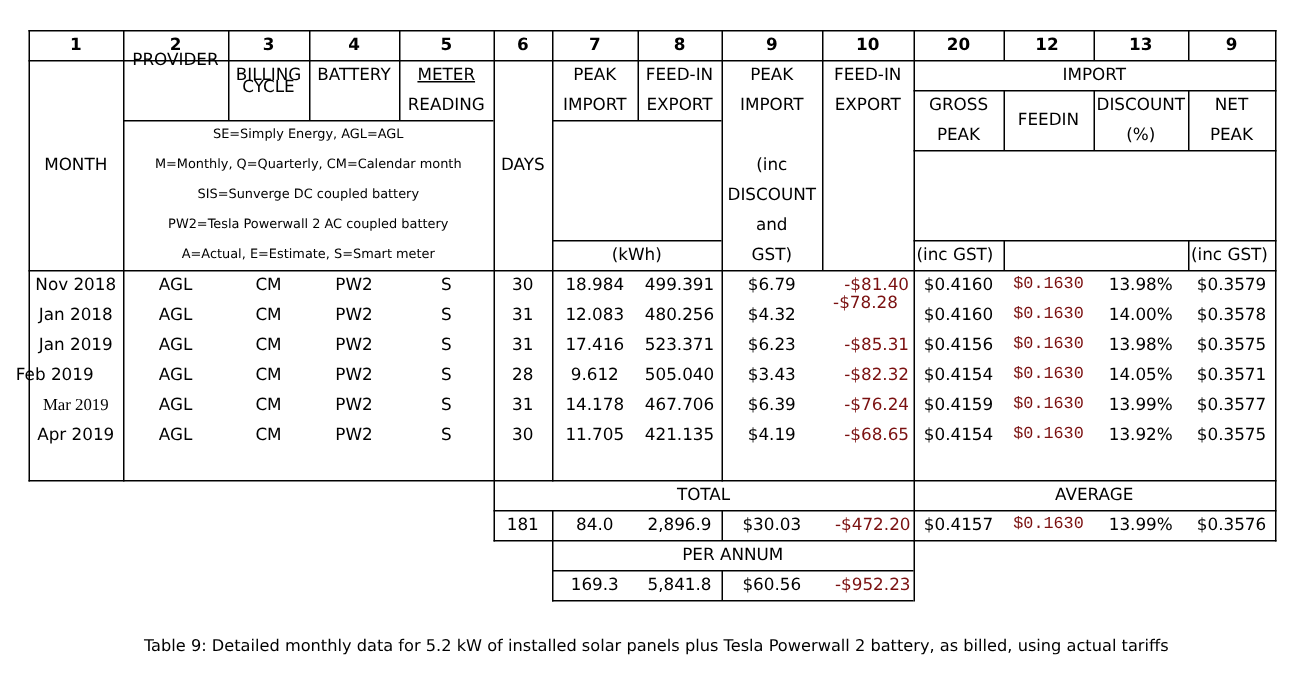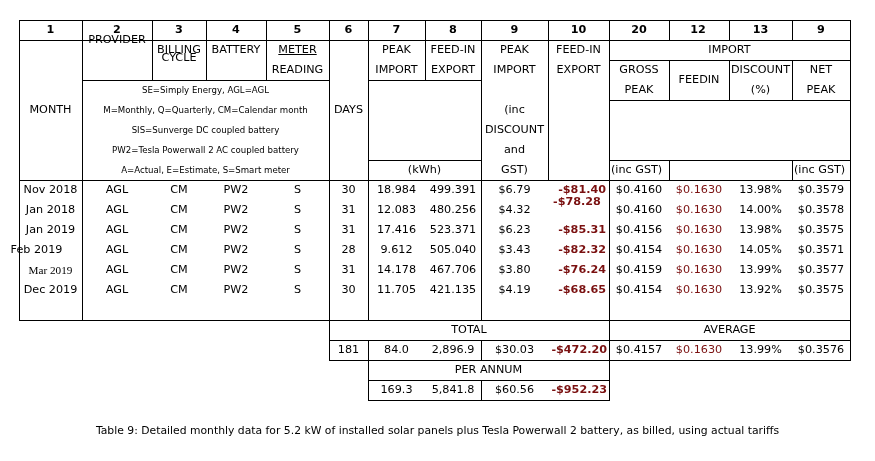--- a/index.html
+++ b/index.html
@@ -3,25 +3,25 @@
 <meta charset="utf-8">
 <style>
   html, body { margin: 0; padding: 0; background: #ffffff; }
   body { width: 875px; height: 461px; position: relative; overflow: hidden;
          font-family: "DejaVu Sans", sans-serif; color: #000; }
   .c { position: absolute; box-sizing: border-box; font-size: 11.2px; line-height: 20px;
        text-align: center; white-space: nowrap; }
   .hl { position: absolute; background: #000; height: 1px; }
   .vl { position: absolute; background: #000; width: 1px; }
   .neg { color: #7a1010; }
-  .fi { color: #7a1010; }
+  .fi { color: #7a1010; font-family: Liberation Mono, monospace; }
   .legend { font-size: 8.6px; line-height: 20px; }
   .caption { position: absolute; left: 0; width: 875px; top: 424px; text-align: center;
              font-size: 10.8px; font-family: "DejaVu Sans", sans-serif; }
-  .r { text-align: right; padding-right: 6px; font-weight: bold; }
+  .r { text-align: right; padding-right: 6px; }
   .l { text-align: left; padding-left: 4px; }
 </style>
 </head>
 <body>
 
 <div>
 
   <div class="hl" style="left:19px; top:20px; width:832px;"></div>
   <div class="hl" style="left:19px; top:40px; width:832px;"></div>
 
@@ -218,30 +218,30 @@
 
   <div>
     <div class="c" style="left:19px;width:63px;top:260px;font-family:Liberation Serif, serif;">Mar 2019</div>
     <div class="c" style="left:82px;width:70px;top:260px;">AGL</div>
     <div class="c" style="left:152px;width:54px;top:260px;">CM</div>
     <div class="c" style="left:206px;width:60px;top:260px;">PW2</div>
     <div class="c" style="left:266px;width:63px;top:260px;">S</div>
     <div class="c" style="left:329px;width:39px;top:260px;">31</div>
     <div class="c" style="left:368px;width:57px;top:260px;">14.178</div>
     <div class="c" style="left:425px;width:56px;top:260px;">467.706</div>
-    <div class="c" style="left:481px;width:67px;top:260px;">$3.80</div>
+    <div class="c" style="left:481px;width:67px;top:260px;">$6.39</div>
     <div class="c r neg" style="left:548px;width:61px;top:260px;padding-right:3px;">-$76.24</div>
     <div class="c" style="left:609px;width:60px;top:260px;">$0.4159</div>
     <div class="c fi" style="left:669px;width:60px;top:260px;">$0.1630</div>
     <div class="c" style="left:729px;width:63px;top:260px;">13.99%</div>
     <div class="c" style="left:792px;width:58px;top:260px;">$0.3577</div>
   </div>
 
   <div>
-    <div class="c" style="left:19px;width:63px;top:280px;">Dec 2019</div>
+    <div class="c" style="left:19px;width:63px;top:280px;">Apr 2019</div>
     <div class="c" style="left:82px;width:70px;top:280px;">AGL</div>
     <div class="c" style="left:152px;width:54px;top:280px;">CM</div>
     <div class="c" style="left:206px;width:60px;top:280px;">PW2</div>
     <div class="c" style="left:266px;width:63px;top:280px;">S</div>
     <div class="c" style="left:329px;width:39px;top:280px;">30</div>
     <div class="c" style="left:368px;width:57px;top:280px;">11.705</div>
     <div class="c" style="left:425px;width:56px;top:280px;">421.135</div>
     <div class="c" style="left:481px;width:67px;top:280px;">$4.19</div>
     <div class="c r neg" style="left:548px;width:61px;top:280px;padding-right:3px;">-$68.65</div>
     <div class="c" style="left:609px;width:60px;top:280px;">$0.4154</div>

